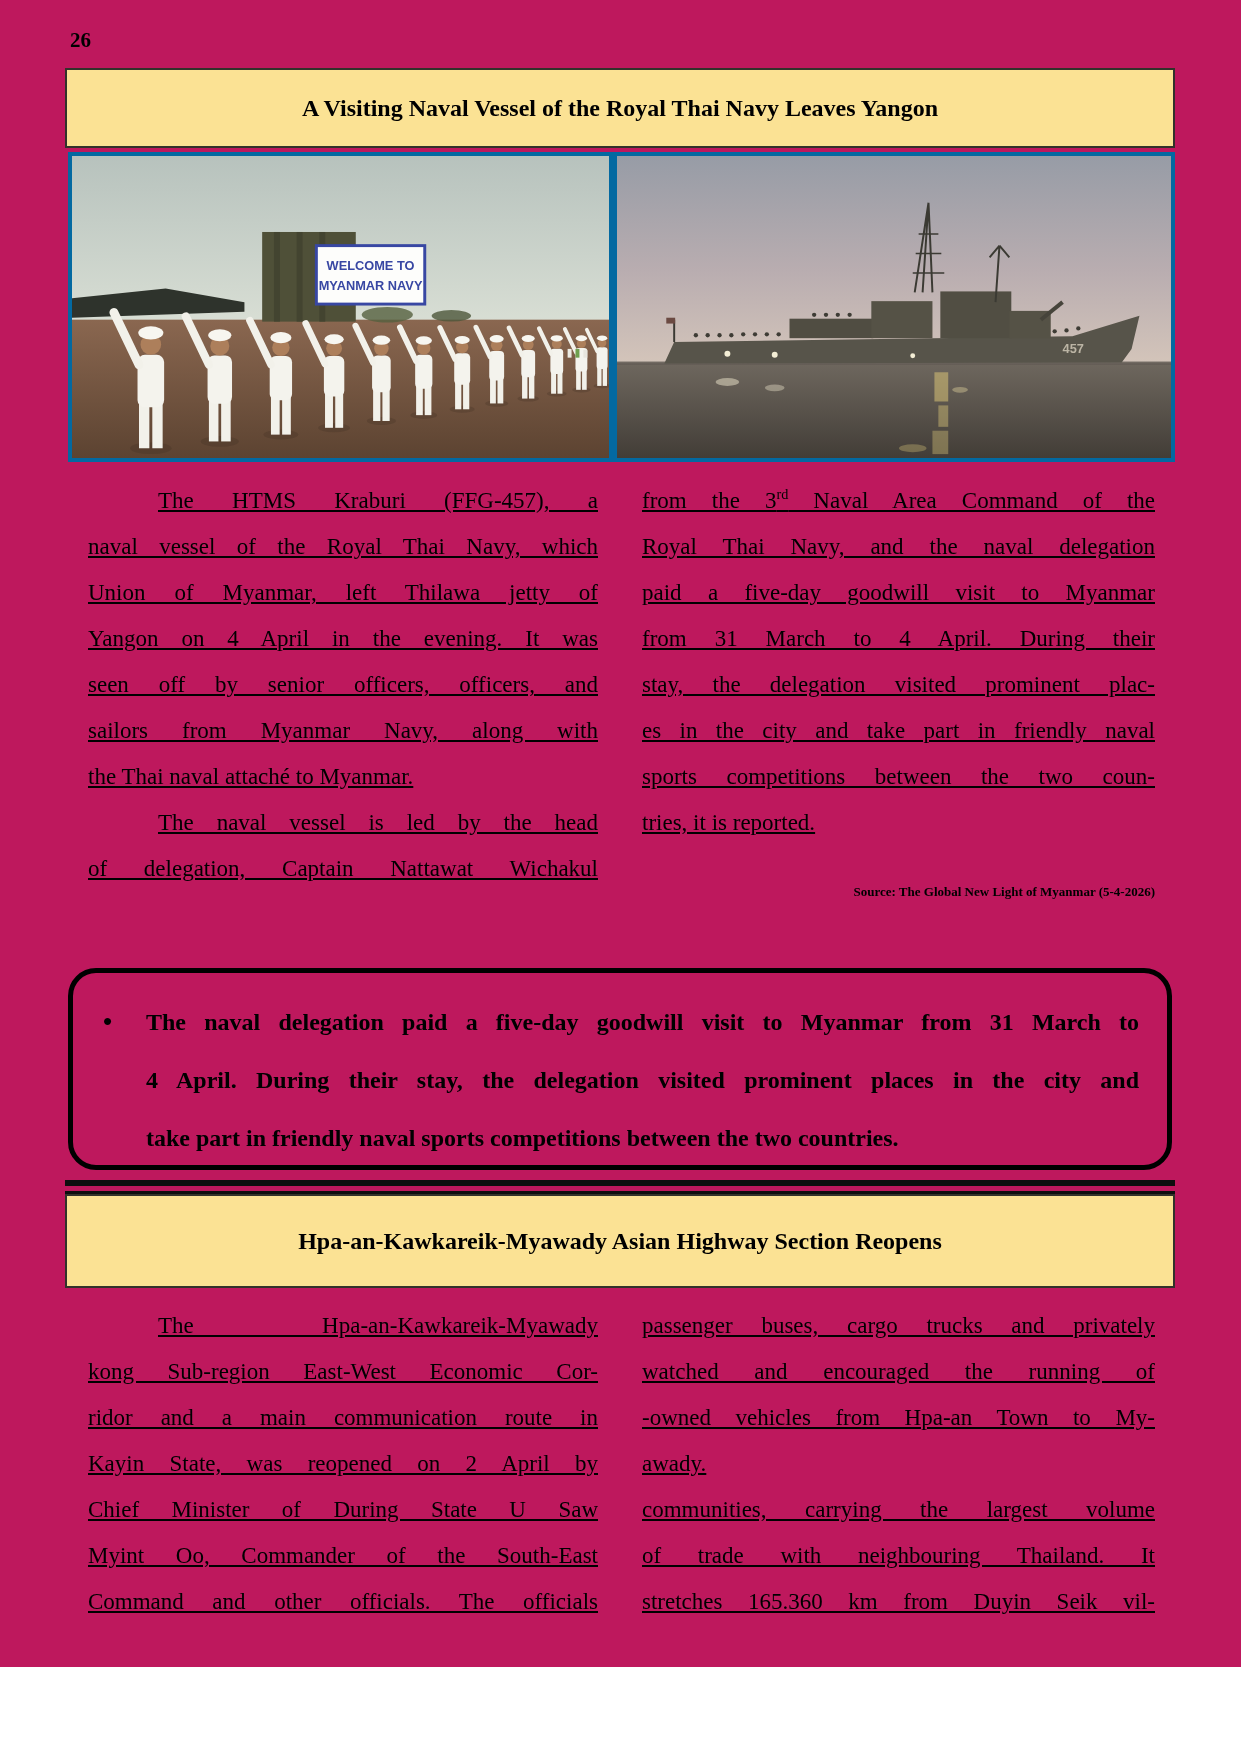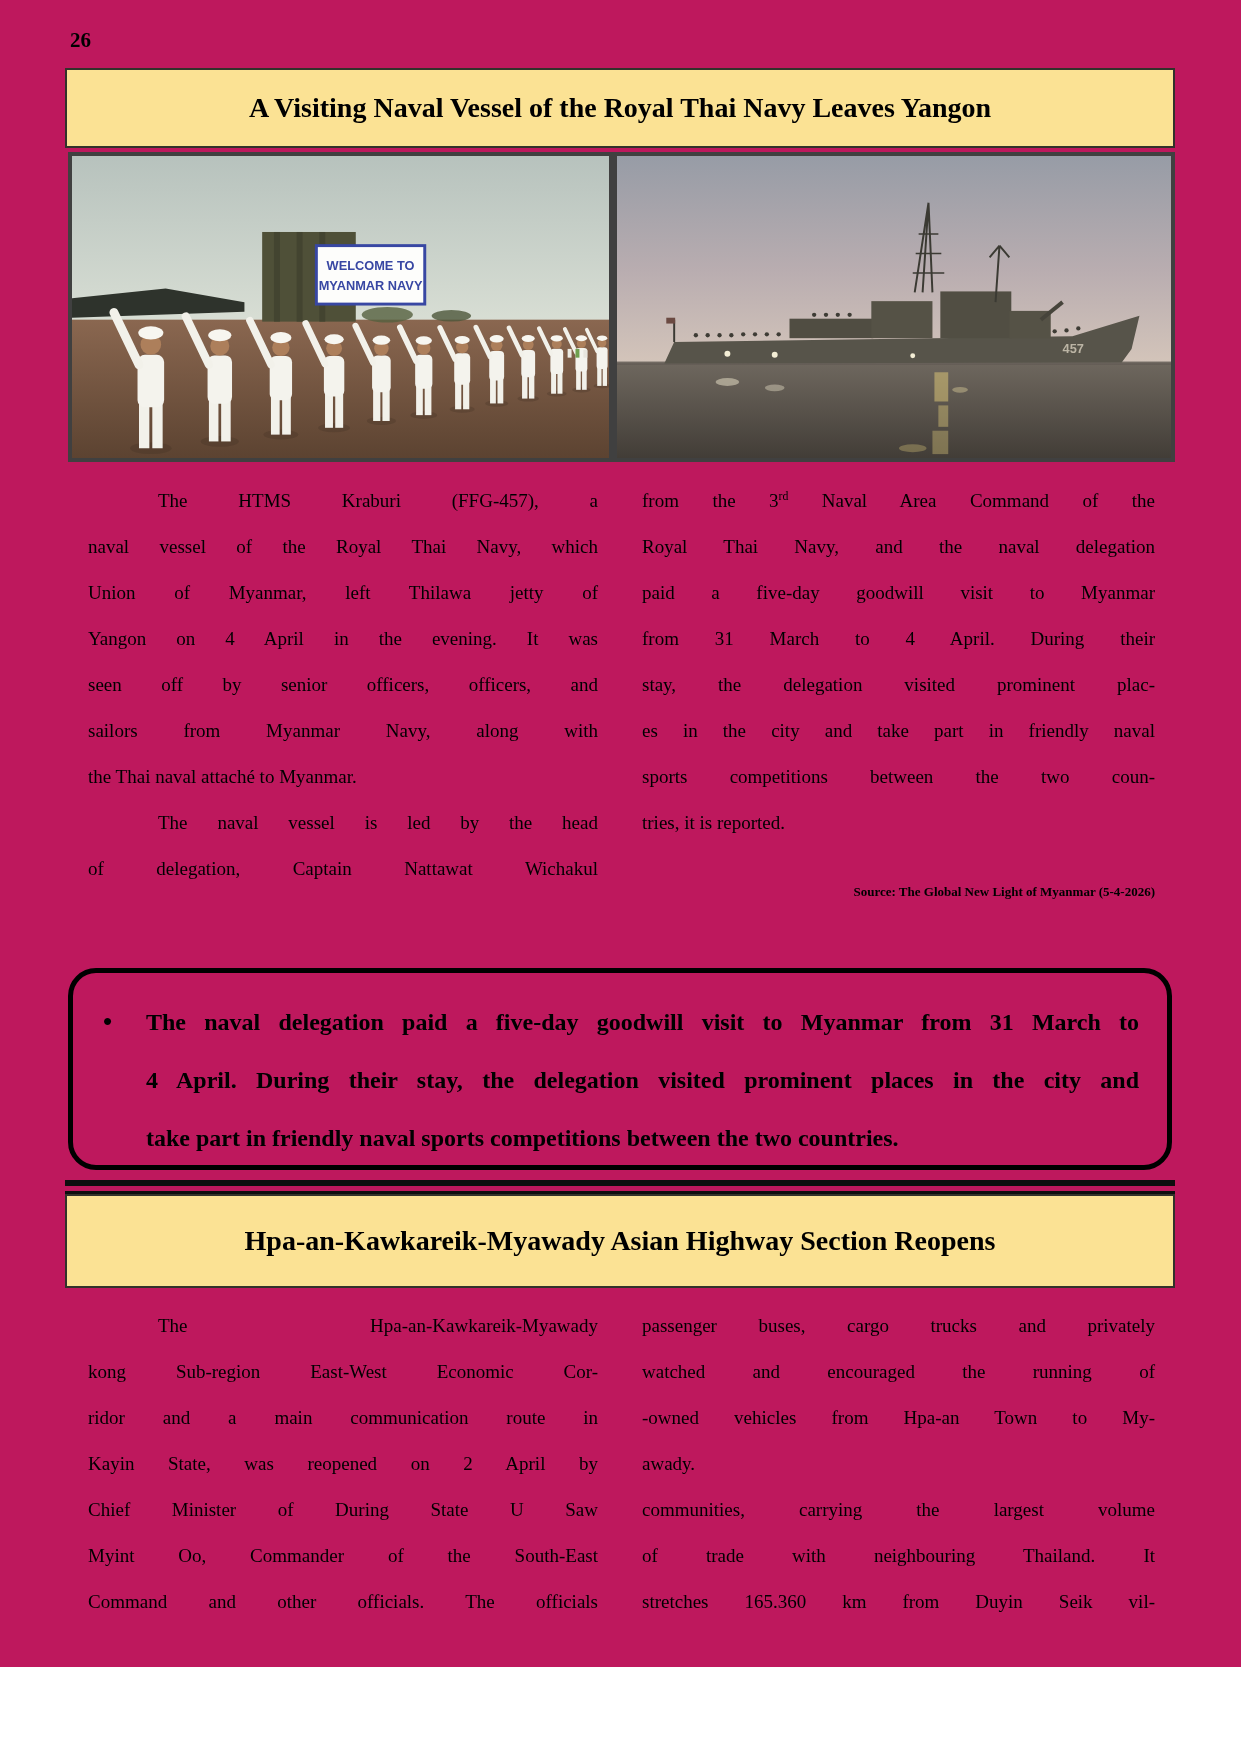--- a/index.html
+++ b/index.html
@@ -3,26 +3,26 @@
 <meta charset="utf-8">
 <style>
   html,body{margin:0;padding:0;background:#ffffff;}
   .page{position:relative;width:1241px;height:1667px;background:#be185d;overflow:hidden;
         font-family:"Liberation Serif","DejaVu Serif",serif;color:#000;}
   .page-number{position:absolute;left:70px;top:28px;font-size:21px;font-weight:bold;}
   .banner{position:absolute;left:65px;width:1110px;background:#FBE294;border:2px solid #32322A;
           box-sizing:border-box;display:flex;align-items:center;justify-content:center;}
   .banner1{top:68px;height:80px;}
   .banner2{top:1194px;height:94px;}
-  .banner-title{font-size:28px;font-weight:bold;text-align:center;}
-  .photo{position:absolute;top:152px;height:310px;border:4px solid #404040;box-sizing:border-box;overflow:hidden;}
+  .banner-title{font-size:24px;font-weight:bold;text-align:center;}
+  .photo{position:absolute;top:152px;height:310px;border:4px solid #0369a1;box-sizing:border-box;overflow:hidden;}
   .photo1{left:68px;width:545px;}
   .photo2{left:613px;width:562px;}
   .photo svg{display:block;width:100%;height:100%;}
-  .col{position:absolute;font-size:19px;}
+  .col{position:absolute;font-size:23px;text-decoration:underline;}
   .bline{height:46px;line-height:46px;text-align:justify;text-align-last:justify;white-space:nowrap;}
   .bline.endl{text-align-last:left;}
   .bline.indent{text-indent:70px;}
   .a1-left{left:88px;top:478px;width:510px;}
   .a1-right{left:642px;top:478px;width:513px;}
   .a2-left{left:88px;top:1303px;width:510px;}
   .a2-right{left:642px;top:1303px;width:513px;}
   .supx{font-size:0.62em;vertical-align:super;line-height:0;}
   .source-line{position:absolute;left:642px;top:884px;width:513px;text-align:right;
                font-size:13px;font-weight:bold;}

